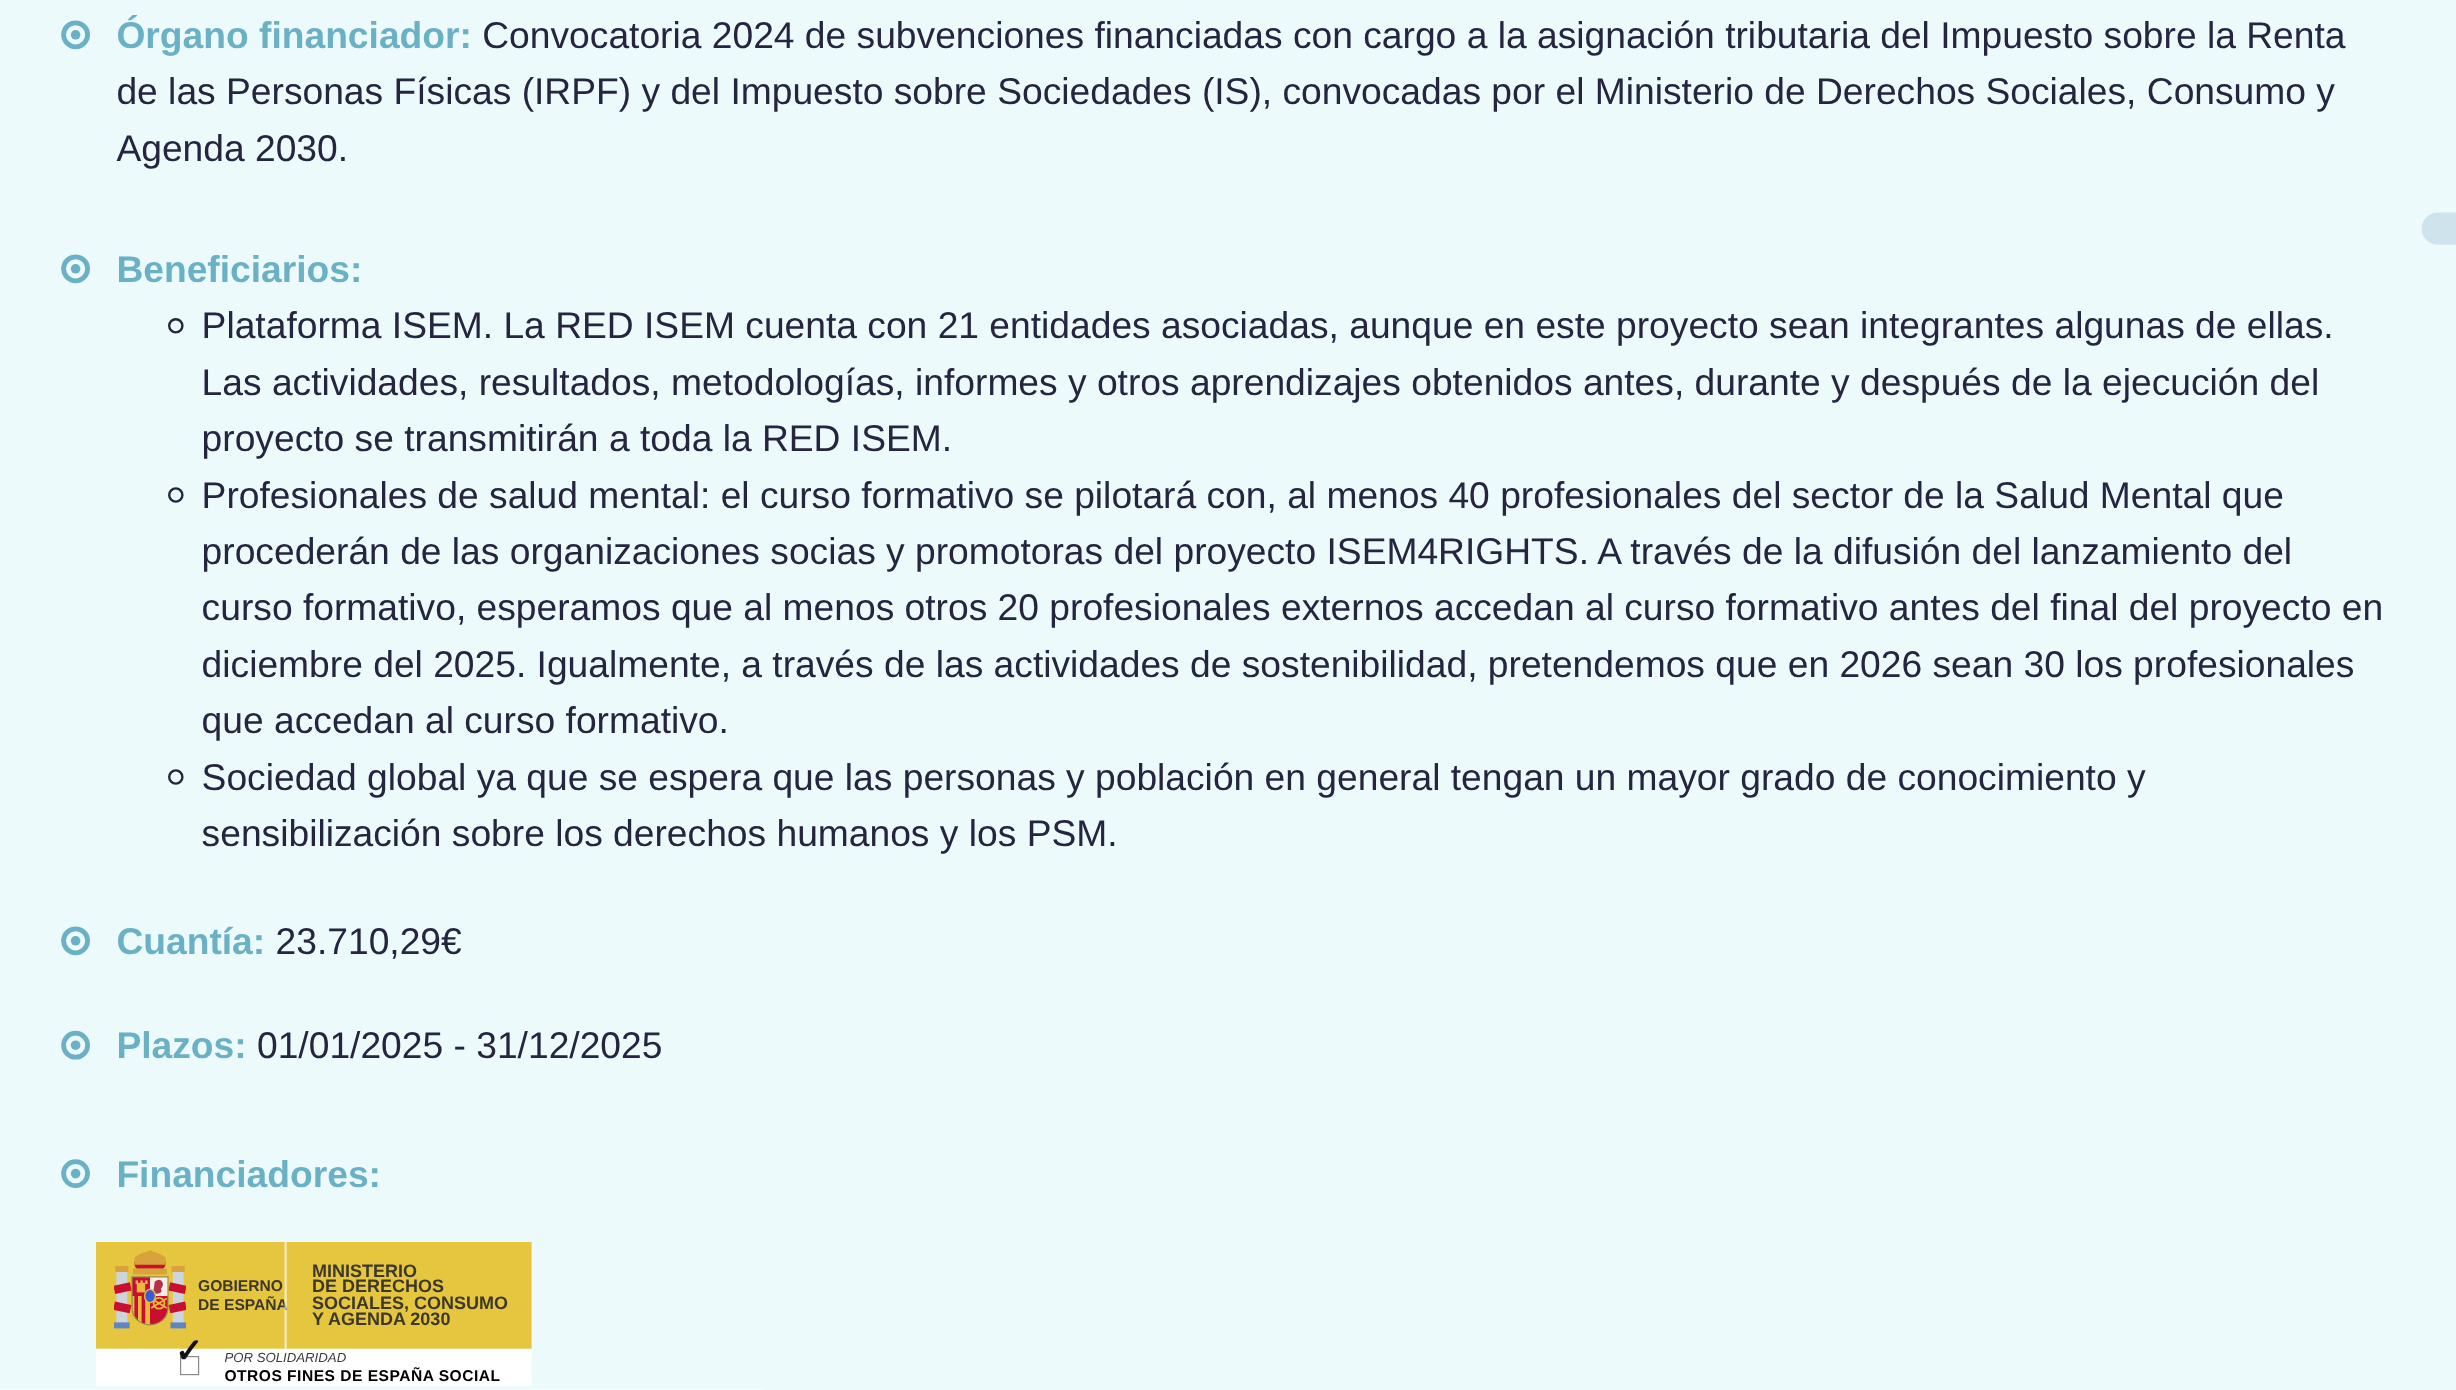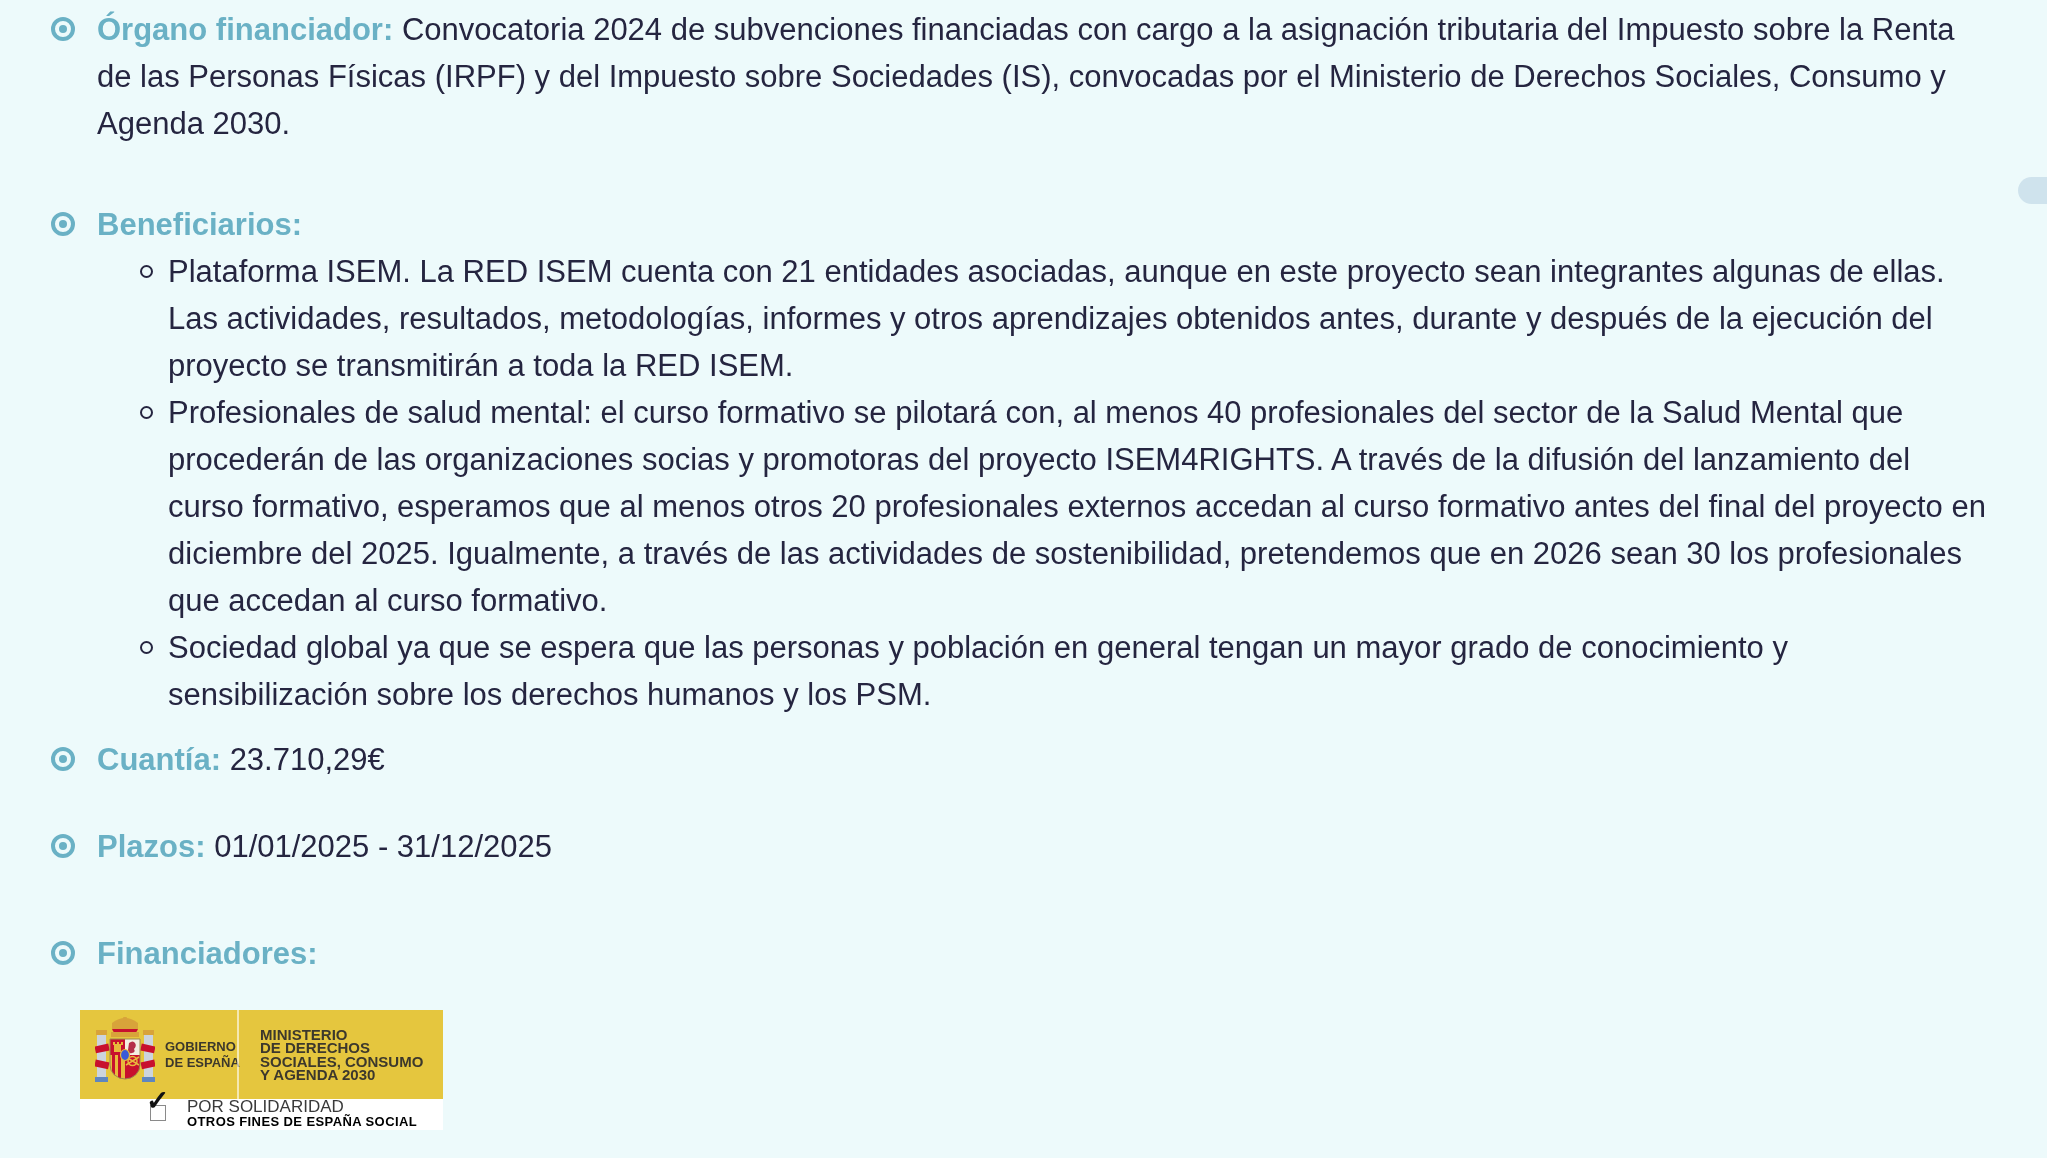--- a/index.html
+++ b/index.html
@@ -10,21 +10,21 @@
     overflow:hidden;
     font-family:"Liberation Sans",sans-serif;
     font-size:31px;
     line-height:47px;
     color:#252540;
   }
   .content{padding:6px 57px 0 0;}
   ul.main{list-style:none;margin:0;padding:0;}
   ul.main>li{position:relative;padding-left:97px;}
   ul.main>li:nth-child(2){margin-top:54px;}
-  ul.main>li:nth-child(3){margin-top:18px;}
+  ul.main>li:nth-child(3){margin-top:43px;}
   ul.main>li:nth-child(4){margin-top:40px;}
   ul.main>li:nth-child(5){margin-top:60px;}
   .bullet-target{
     position:absolute;left:51px;top:11px;
     width:24px;height:24px;box-sizing:border-box;
     border:4.5px solid #6ab1c5;border-radius:50%;
   }
   .bullet-target .dot{
     position:absolute;left:50%;top:50%;
     width:8px;height:8px;border-radius:50%;
@@ -53,21 +53,21 @@
   }
   .divider{position:absolute;left:157px;top:0;bottom:0;width:2px;background:rgba(255,255,255,0.6);}
   .ministry-text{
     position:absolute;left:180px;top:50%;transform:translateY(-50%);
     font-size:15px;line-height:13.5px;font-weight:bold;color:#3c382c;width:185px;
   }
   .logo-white{position:relative;height:31px;background:#ffffff;}
   .checkbox{position:absolute;left:70px;top:6px;width:16px;height:16px;box-sizing:border-box;border:1.5px solid #8a8a8a;background:#fff;}
   .checkmark{position:absolute;left:66px;top:-12px;font-size:28px;line-height:28px;color:#111;font-weight:bold;}
   .solidarity{position:absolute;left:107px;top:1px;}
-  .solidarity .l1{font-size:17px;line-height:14px;color:#3a3a3a;}
+  .solidarity .l1{font-size:11px;line-height:14px;color:#3a3a3a;font-style:italic;}
   .solidarity .l2{font-size:13px;line-height:15px;font-weight:bold;color:#000;letter-spacing:.4px;}
 </style>
 </head>
 <body>
 
 <div class="page">
   <div class="content">
     <ul class="main">
 
       <li>

